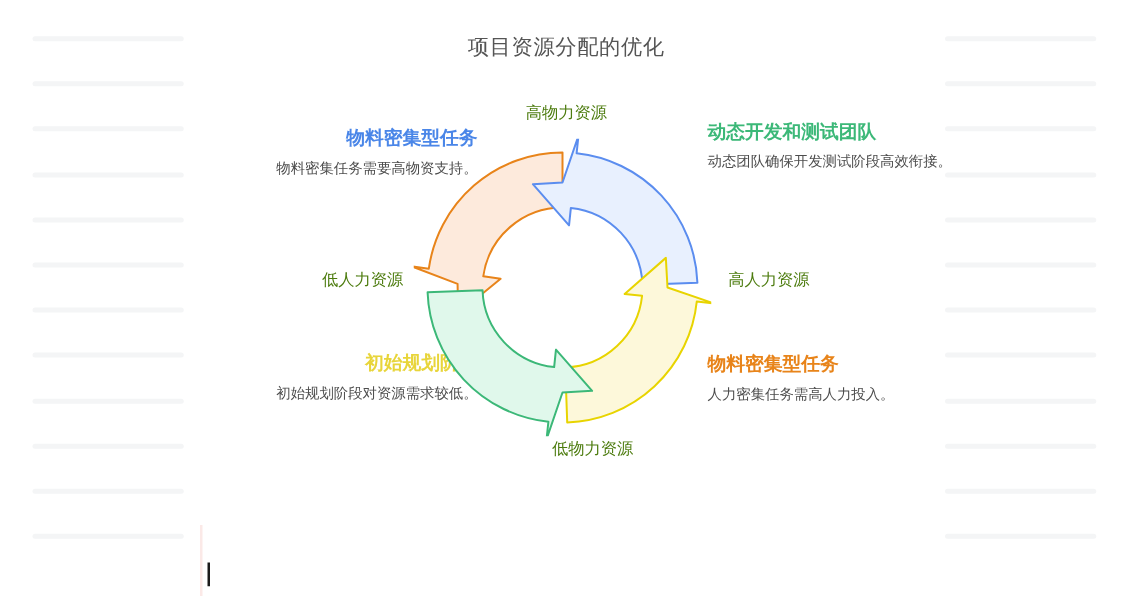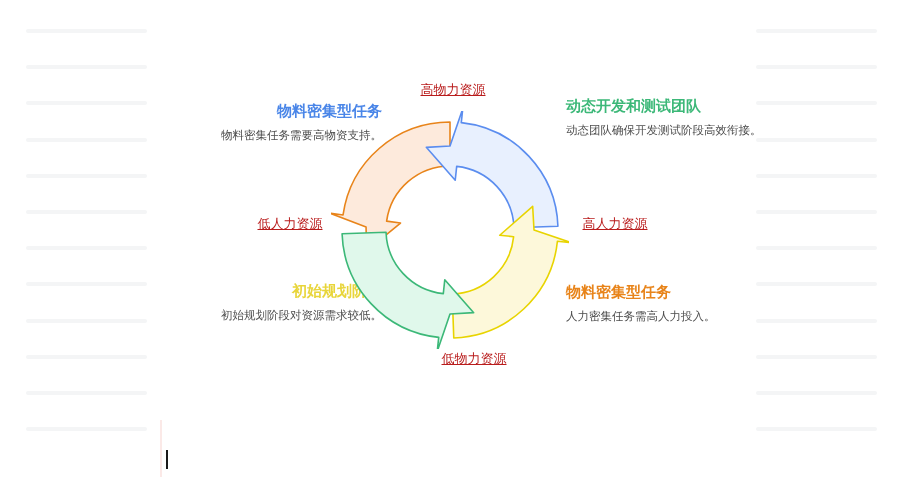--- a/index.html
+++ b/index.html
@@ -66,24 +66,23 @@
     font-size: 17px;
     color: #555555;
     letter-spacing: 0.5px;
     line-height: 24px;
   }
 
   
   .axis-caption {
     position: absolute;
     font-size: 13px;
-    color: #b91c1c;
+    color: #4d7c0f;
     line-height: 18px;
     white-space: nowrap;
-    text-decoration: underline;
   }
   #axis-top    { left: 0;     top: 81px;  width: 906px; text-align: center; }
   #axis-bottom { left: 0;     top: 350px; width: 906px; text-align: center; padding-left: 21px; }
   #axis-left   { left: 200px; top: 215px; width: 180px; text-align: center; }
   #axis-right  { left: 525px; top: 215px; width: 180px; text-align: center; }
 
   
   .quadrant {
     position: absolute;
     width: 218px;
@@ -151,20 +150,21 @@
       <div class="rule-line rule-right" style="top: 354.8px;"></div>
       <div class="rule-line rule-left" style="top: 391px;"></div>
       <div class="rule-line rule-right" style="top: 391px;"></div>
       <div class="rule-line rule-left" style="top: 427.2px;"></div>
       <div class="rule-line rule-right" style="top: 427.2px;"></div>
     </div>
 
   <div id="guide-line"></div>
   <div id="text-caret"></div>
 
+  <div id="chart-title">项目资源分配的优化</div>
 
   <div class="axis-caption" id="axis-top">高物力资源</div>
   <div class="axis-caption" id="axis-bottom">低物力资源</div>
   <div class="axis-caption" id="axis-right">高人力资源</div>
   <div class="axis-caption" id="axis-left">低人力资源</div>
 
   <div class="quadrant q-left" id="quadrant-tl">
     <p class="quadrant-title">物料密集型任务</p>
     <p class="quadrant-desc">物料密集任务需要高物资支持。</p>
   </div>

